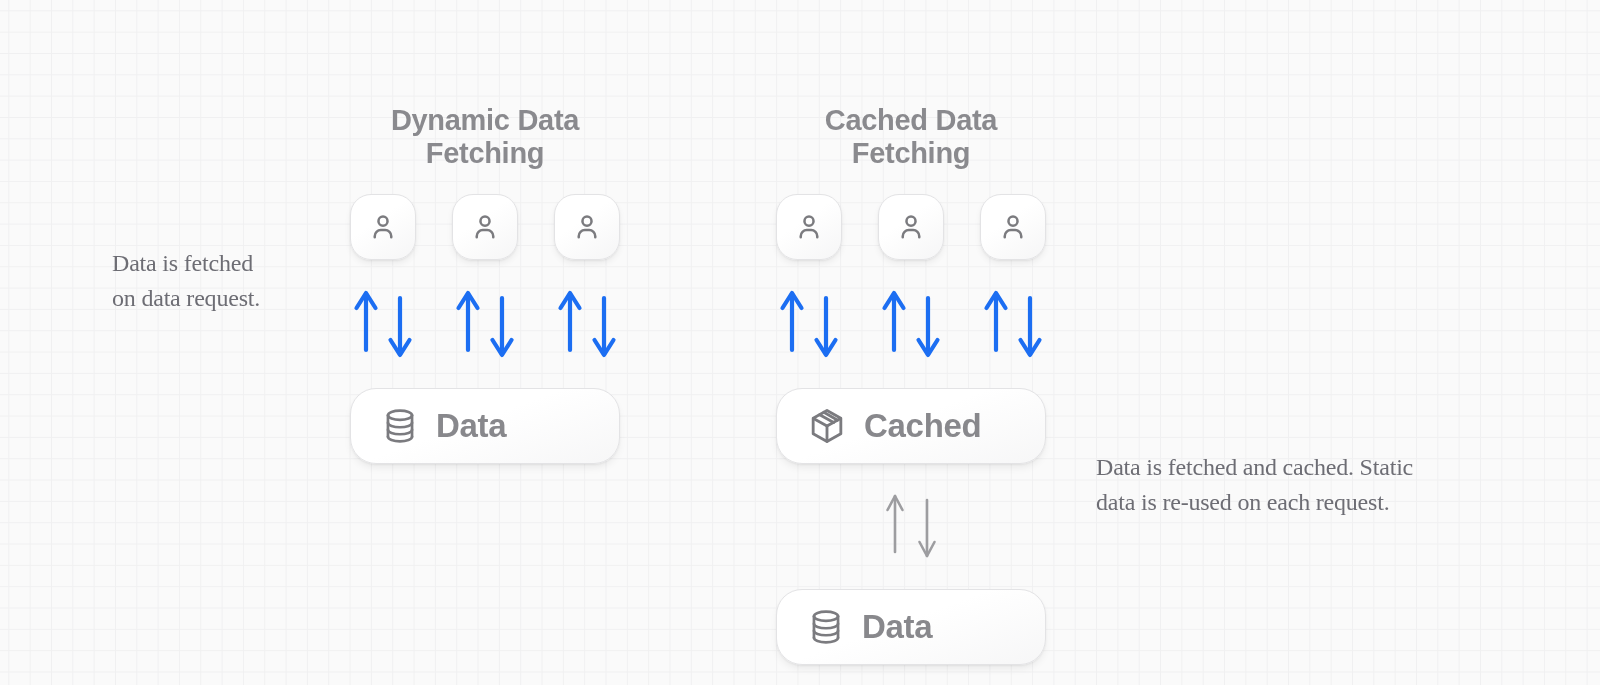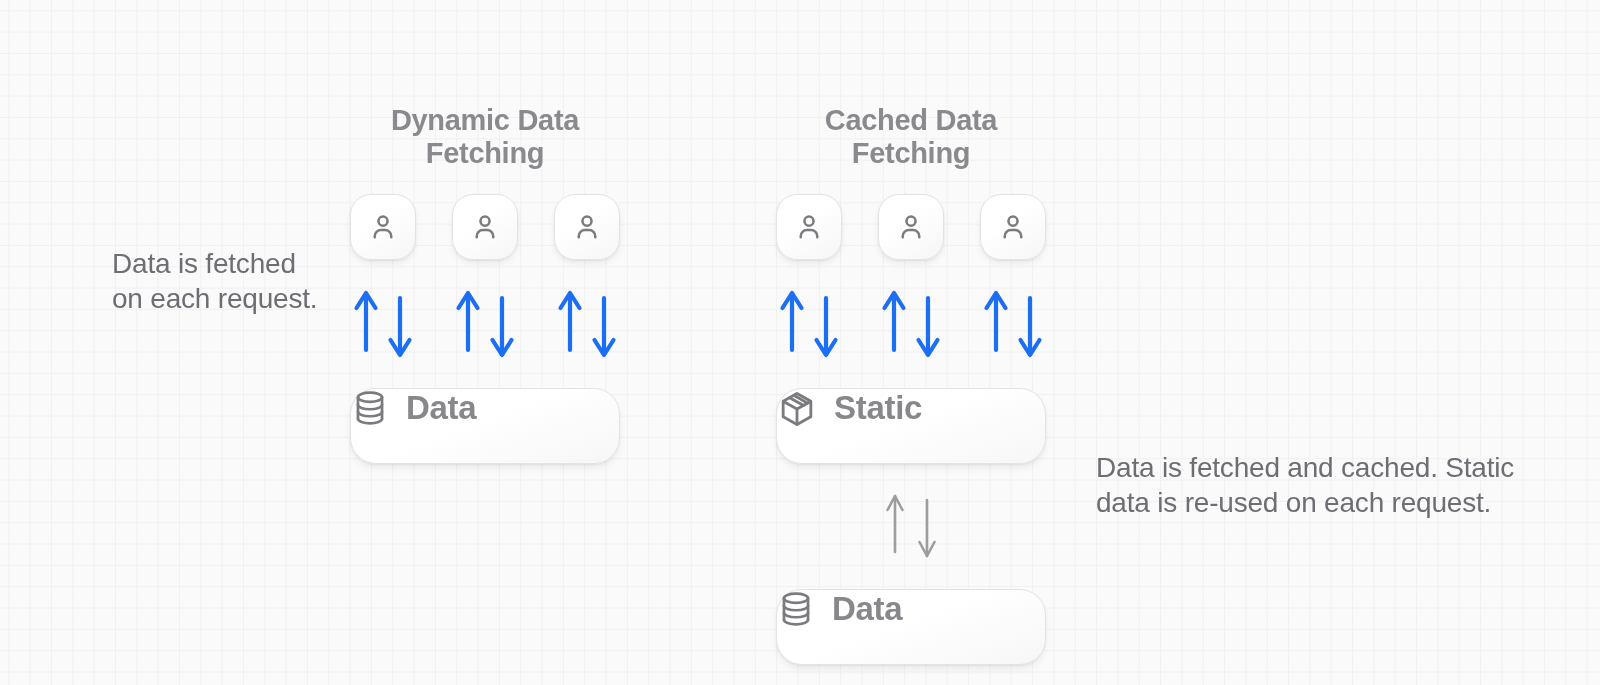--- a/index.html
+++ b/index.html
@@ -40,49 +40,50 @@
   .arrows-row{position:absolute;top:238px;left:0;right:0;display:flex;justify-content:space-between;}
   .arrow-cell{width:66px;display:flex;justify-content:center;}
   .gray-arrows-row{position:absolute;top:444px;left:0;right:0;display:flex;justify-content:center;}
   
   .big-box{
     position:absolute;left:0;width:270px;height:76px;
     border-radius:26px;
     border:1.5px solid #e3e3e5;
     background:linear-gradient(160deg,#ffffff 45%,#f1f1f2 135%);
     box-shadow:0 5px 9px -2px rgba(0,0,0,0.08), 0 1px 2px rgba(0,0,0,0.05);
-    display:flex;
-    gap:17px;
+    display:flex;align-items:center;
+    padding-left:30px;gap:17px;
     box-sizing:border-box;
   }
   .box-store{top:344px;}
   .box-cache{top:344px;}
   .box-store-static{top:545px;}
   .big-box .label{
     font-size:33px;font-weight:700;letter-spacing:-0.3px;
     color:#88888c;
   }
   
   .caption{
     position:absolute;
-    font-size:28px;line-height:35px;letter-spacing:-0.2px;
+    font-size:24px;line-height:35px;letter-spacing:-0.2px;
     color:#6d6d74;
+    font-family:Liberation Serif, serif;
   }
   .caption-left{left:112px;top:246px;}
   .caption-right{left:1096px;top:450px;}
   svg{display:block;}
 </style>
 </head>
 <body>
 
 <div id="canvas">
 
   <div class="caption caption-left">
     <div>Data is fetched</div>
-    <div>on each request.</div>
+    <div>on data request.</div>
   </div>
 
   <section class="col col-dynamic">
     <h2 class="col-title">Dynamic Data Fetching</h2>
 
     <div class="users-row">
       <div class="user-box">
         <svg width="32" height="32" viewBox="0 0 24 24" fill="none" stroke="#7b7b7f" stroke-width="1.9" stroke-linecap="round" stroke-linejoin="round">
           <circle cx="12" cy="7.6" r="3.4"></circle>
           <path d="M5.8 19.6 V18.9 A4.6 4.6 0 0 1 10.4 14.3 H13.6 A4.6 4.6 0 0 1 18.2 18.9 V19.6"></path>
@@ -218,21 +219,21 @@
     </div>
 
     <div class="big-box box-cache">
       <svg width="40" height="40" viewBox="0 0 24 24" fill="none" stroke="#7b7b7f" stroke-width="1.7" stroke-linecap="round" stroke-linejoin="round">
         <path d="M12 2.7 L20.3 7.35 V16.65 L12 21.3 L3.7 16.65 V7.35 Z"></path>
         <path d="M3.9 7.5 L12 12 L20.1 7.5"></path>
         <path d="M12 12 V21.2"></path>
         <path d="M7.6 5.2 L16 9.9"></path>
         <path d="M10.1 3.8 L18.4 8.5"></path>
       </svg>
-      <span class="label">Static</span>
+      <span class="label">Cached</span>
     </div>
 
     <div class="gray-arrows-row">
       <svg width="64" height="76" viewBox="0 0 64 76" fill="none" stroke="#9d9da0" stroke-width="2.6" stroke-linecap="round" stroke-linejoin="round">
         <g>
             <path d="M16 8 V64"></path>
             <path d="M8.5 22 L16 8 L23.5 22"></path>
           </g>
         <g>
             <path d="M48 12 V68"></path>

